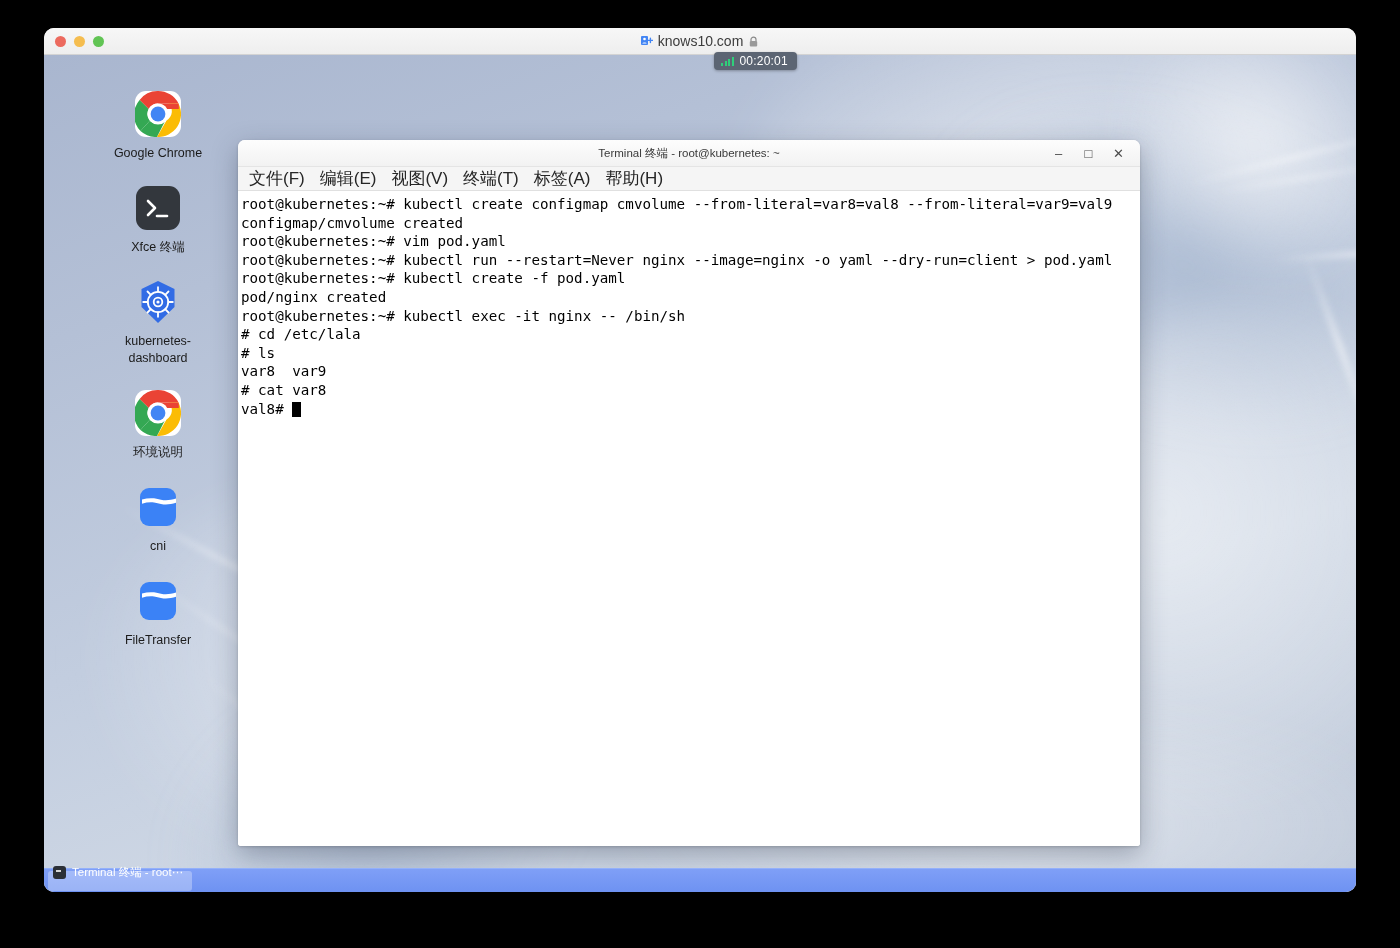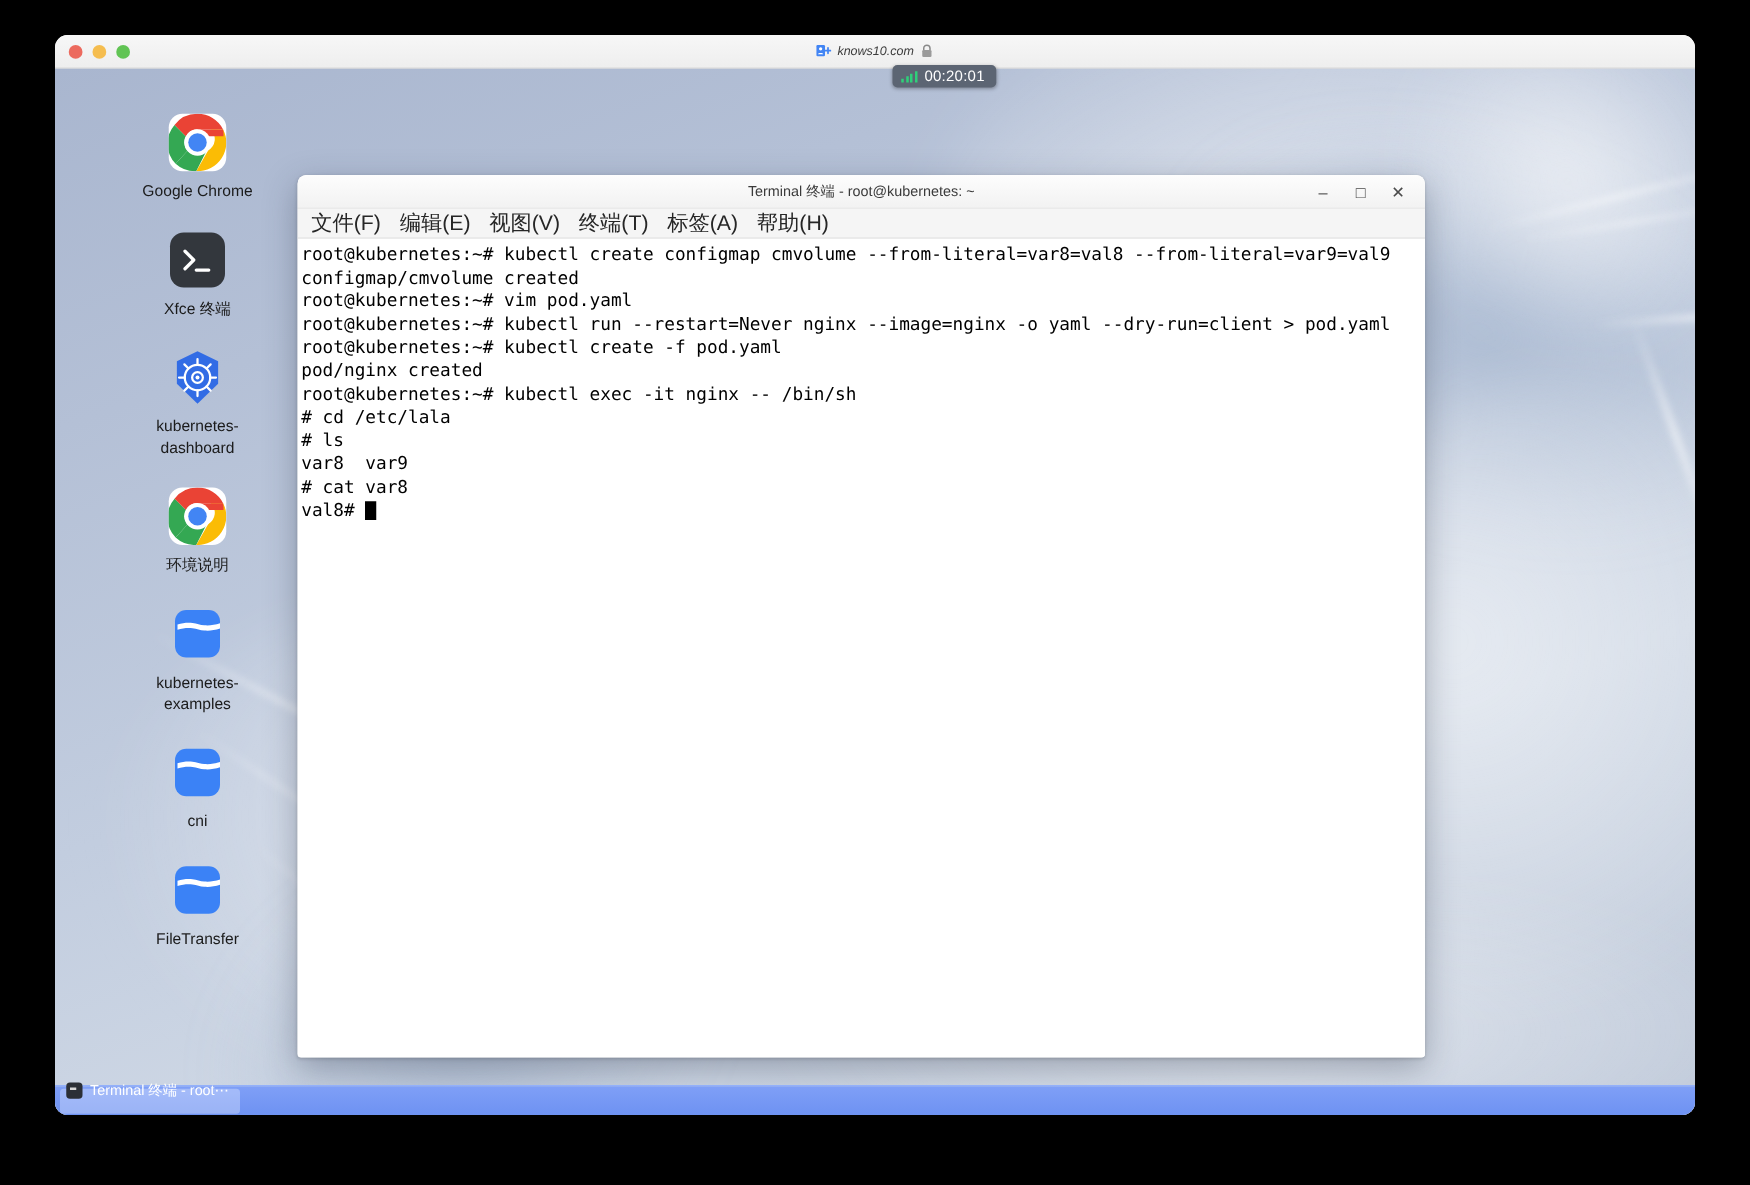--- a/index.html
+++ b/index.html
@@ -42,28 +42,27 @@
   }
   .tl { width: 11px; height: 11px; border-radius: 50%; }
   .tl.red { background: #ec6a5e; }
   .tl.yellow { background: #f5bd4f; }
   .tl.green { background: #61c454; }
 
   .browser-title {
     position: absolute;
     left: 0; right: 0;
     text-align: center;
-    font-size: 10px;
+    font-size: 14px;
     color: #3c3c3c;
     display: flex;
     align-items: center;
     justify-content: center;
     gap: 5px;
     pointer-events: none;
-    font-style: italic;
   }
 
   .profile-badge {
     width: 12px; height: 12px;
     position: relative;
     display: inline-block;
     flex: none;
   }
   .profile-badge svg { display: block; }
 
@@ -423,30 +422,20 @@
               <path d="M44.5 13.5A23 23 0 0 1 23 47l9.5-16.6a10.5 10.5 0 0 0 1.9-16.9z" fill="#fbbc05"></path>
               <path d="M24 13.5h20.5a23 23 0 0 1 .3 5.5H24z" fill="#ea4335"></path>
               <circle cx="24" cy="24" r="10.6" fill="#ffffff"></circle>
               <circle cx="24" cy="24" r="7.4" fill="#4285f4"></circle>
             </g>
           </svg>
         </span>
         <div class="caption">环境说明</div>
       </div>
 
-      <div class="desk-icon">
-        <span class="glyph">
-          <svg width="48" height="48" viewBox="0 0 48 48">
-            <rect x="6" y="5" width="36" height="38" rx="9" fill="#3b82f6"></rect>
-            <path d="M10 15h13l3.4 3.4H42" fill="none" stroke="#ffffff" stroke-width="0"></path>
-            <path d="M8 16.5c4-1.2 8-1.6 12-1.2 3.6.4 6 1.6 9.4 1.9 4 .4 8.3-.2 12.6-1.6v4.2c-4.3 1.4-8.6 2-12.6 1.6-3.4-.3-5.8-1.5-9.4-1.9-4-.4-8 0-12 1.2z" fill="#ffffff"></path>
-          </svg>
-        </span>
-        <div class="caption">kubernetes-examples</div>
-      </div>
 
       <div class="desk-icon">
         <span class="glyph">
           <svg width="48" height="48" viewBox="0 0 48 48">
             <rect x="6" y="5" width="36" height="38" rx="9" fill="#3b82f6"></rect>
             <path d="M8 16.5c4-1.2 8-1.6 12-1.2 3.6.4 6 1.6 9.4 1.9 4 .4 8.3-.2 12.6-1.6v4.2c-4.3 1.4-8.6 2-12.6 1.6-3.4-.3-5.8-1.5-9.4-1.9-4-.4-8 0-12 1.2z" fill="#ffffff"></path>
           </svg>
         </span>
         <div class="caption">cni</div>
       </div>

